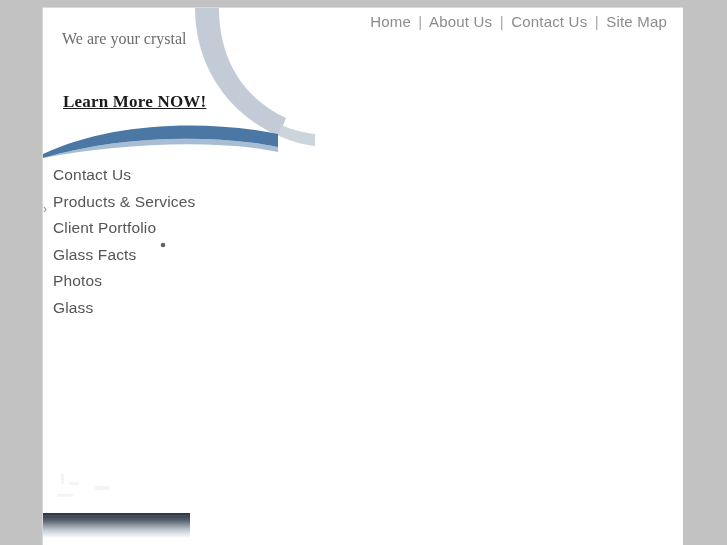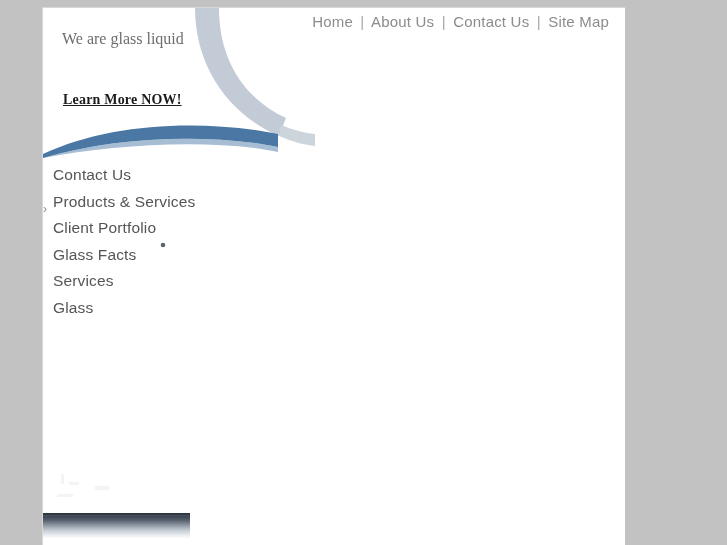--- a/index.html
+++ b/index.html
@@ -14,21 +14,21 @@
     font-family: "Liberation Sans", sans-serif;
     overflow: hidden;
     position: relative;
   }
 
   
   #page {
     position: absolute;
     left: 42px;
     top: 7px;
-    width: 583px;
+    width: 641px;
     height: 538px;
     background: #ffffff;
     border-top: 1px solid #d8d8d8;
     border-left: 1px solid #d8d8d8;
     box-sizing: border-box;
     overflow: hidden;
   }
 
   
   #gutter-marker {
@@ -79,21 +79,21 @@
   }
   #tagline .line {
     display: block;
     white-space: nowrap;
   }
   #learn-more {
     position: absolute;
     left: 20px;
     top: 84px;
     font-family: "Liberation Serif", serif;
-    font-size: 14px;
+    font-size: 17px;
     font-weight: bold;
     color: #1b1b1b;
     text-decoration: underline;
     white-space: nowrap;
     letter-spacing: 0.2px;
     z-index: 4;
     text-align: right;
   }
 
   
@@ -233,31 +233,31 @@
     <a href="#">Home</a>
     <span class="sep">|</span>
     <a href="#">About Us</a>
     <span class="sep">|</span>
     <a href="#">Contact Us</a>
     <span class="sep">|</span>
     <a href="#">Site Map</a>
   </nav>
 
   <div id="tagline">
-    <span class="line">We are glass liquid</span>
+    <span class="line">We are your crystal</span>
   </div>
 
   <a id="learn-more" href="#">Learn More NOW!</a>
 
   <nav id="sidenav">
     <a class="nav-item" href="#">Contact Us</a>
     <a class="nav-item two-line" href="#">Products &amp; Services</a>
     <a class="nav-item" href="#">Client Portfolio</a>
     <a class="nav-item" href="#">Glass Facts</a>
-    <a class="nav-item" href="#">Services</a>
+    <a class="nav-item" href="#">Photos</a>
     <a class="nav-item" href="#">Glass</a>
   </nav>
 
   <div id="footer-bar-top"></div>
   <div id="footer-bar"></div>
 
 </div>
 
 <div id="gutter-marker">›</div>
 

